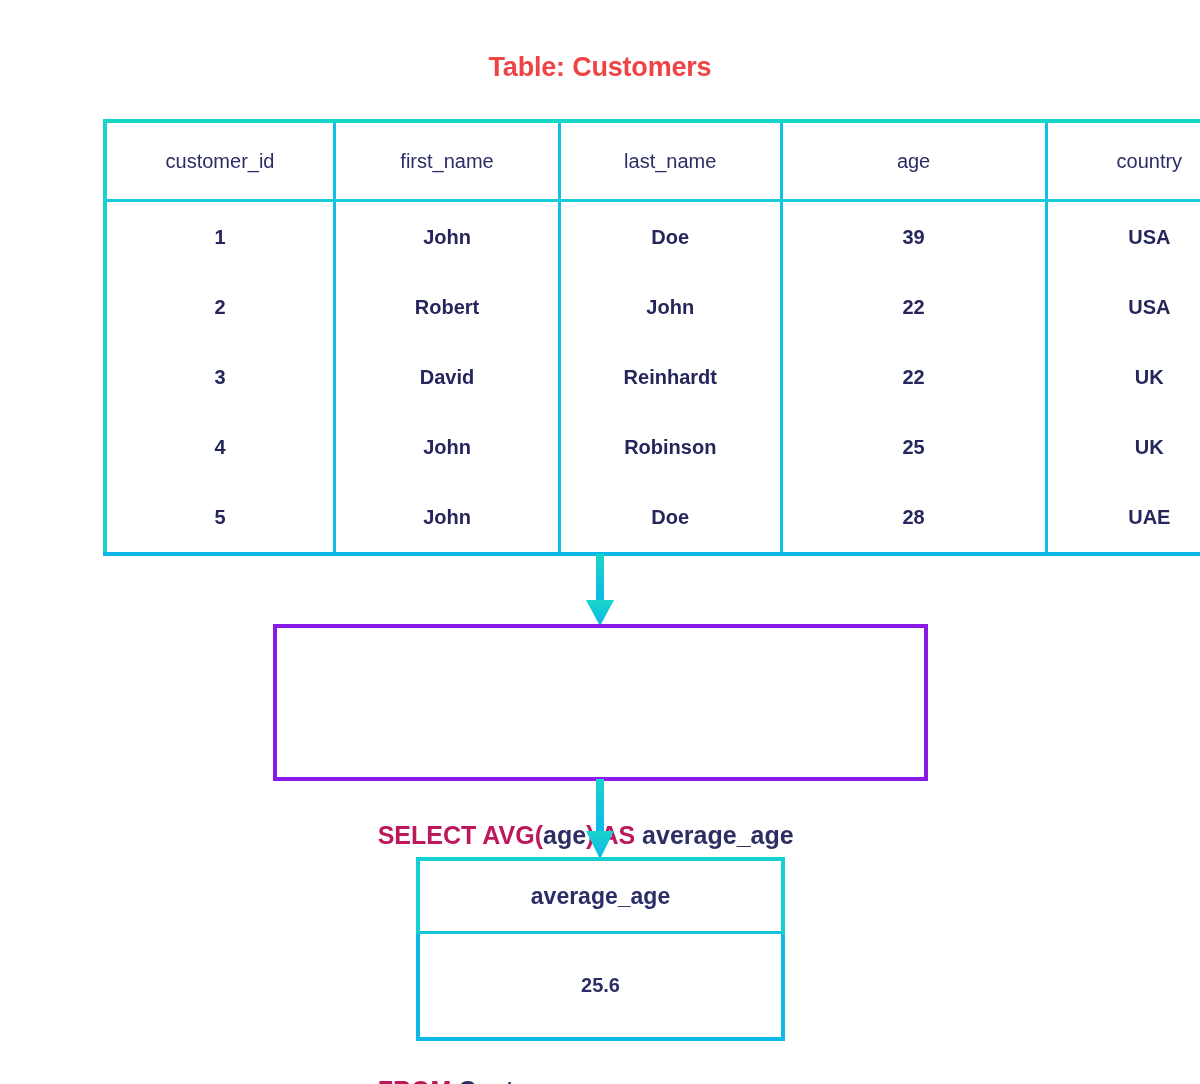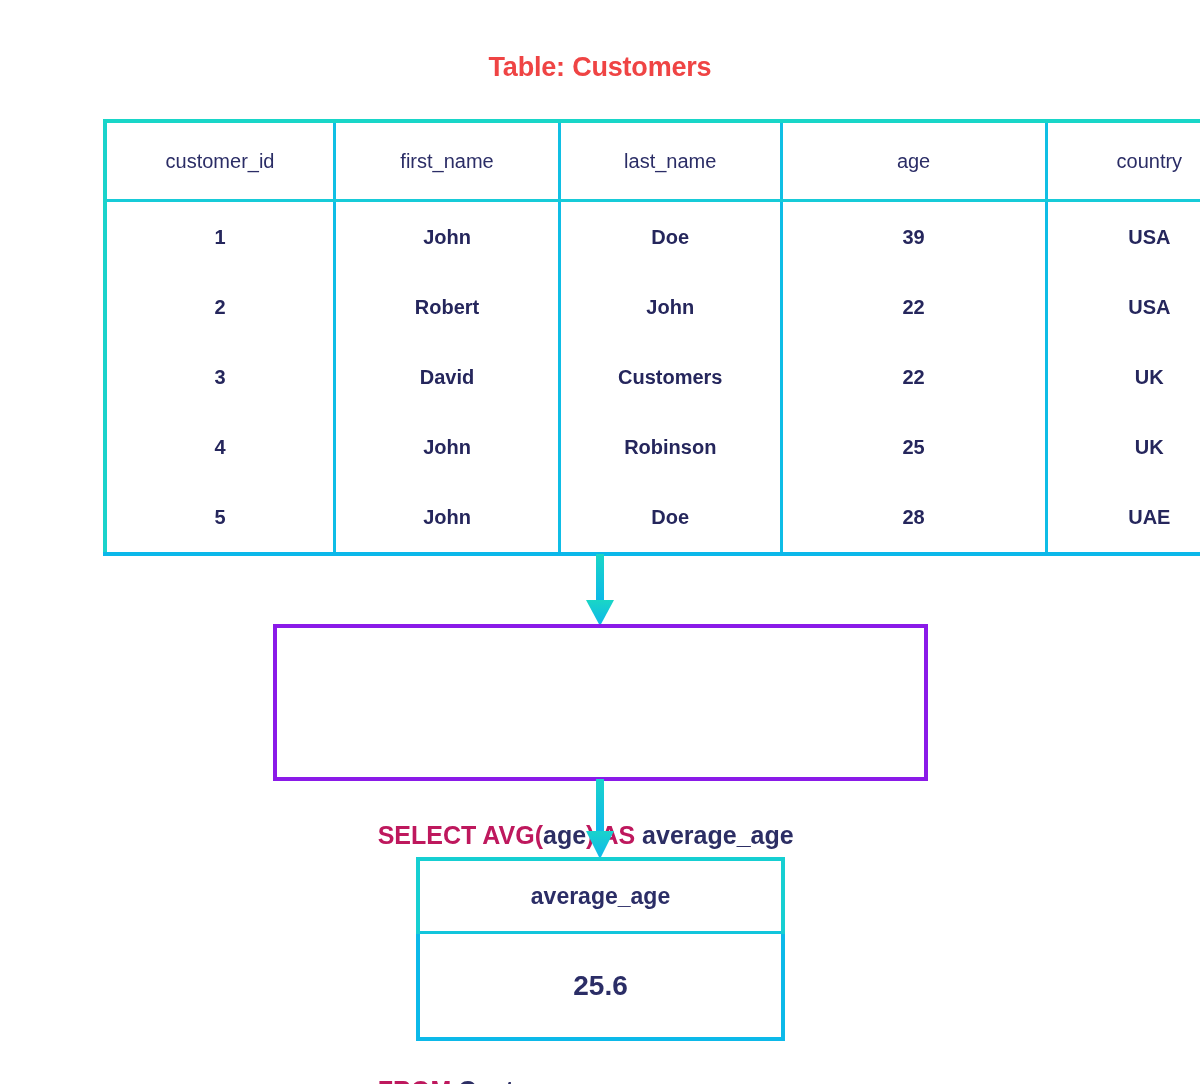--- a/index.html
+++ b/index.html
@@ -132,21 +132,21 @@
     font-size: 23px;
     font-weight: bold;
     color: #2b2d66;
     text-align: center;
     border: 4px solid #16cfd2;
     border-bottom-width: 3px;
     border-bottom-color: #12c5dc;
   }
   .result-wrap td {
     height: 101px;
-    font-size: 28px;
+    font-size: 20px;
     font-weight: bold;
     color: #2b2d66;
     text-align: center;
     border: 4px solid #0cb9e9;
     border-top: none;
   }
 </style>
 </head>
 <body>
 
@@ -181,21 +181,21 @@
       <tr>
         <td>2</td>
         <td>Robert</td>
         <td>John</td>
         <td>22</td>
         <td>USA</td>
       </tr>
       <tr>
         <td>3</td>
         <td>David</td>
-        <td>Customers</td>
+        <td>Reinhardt</td>
         <td>22</td>
         <td>UK</td>
       </tr>
       <tr>
         <td>4</td>
         <td>John</td>
         <td>Robinson</td>
         <td>25</td>
         <td>UK</td>
       </tr>

